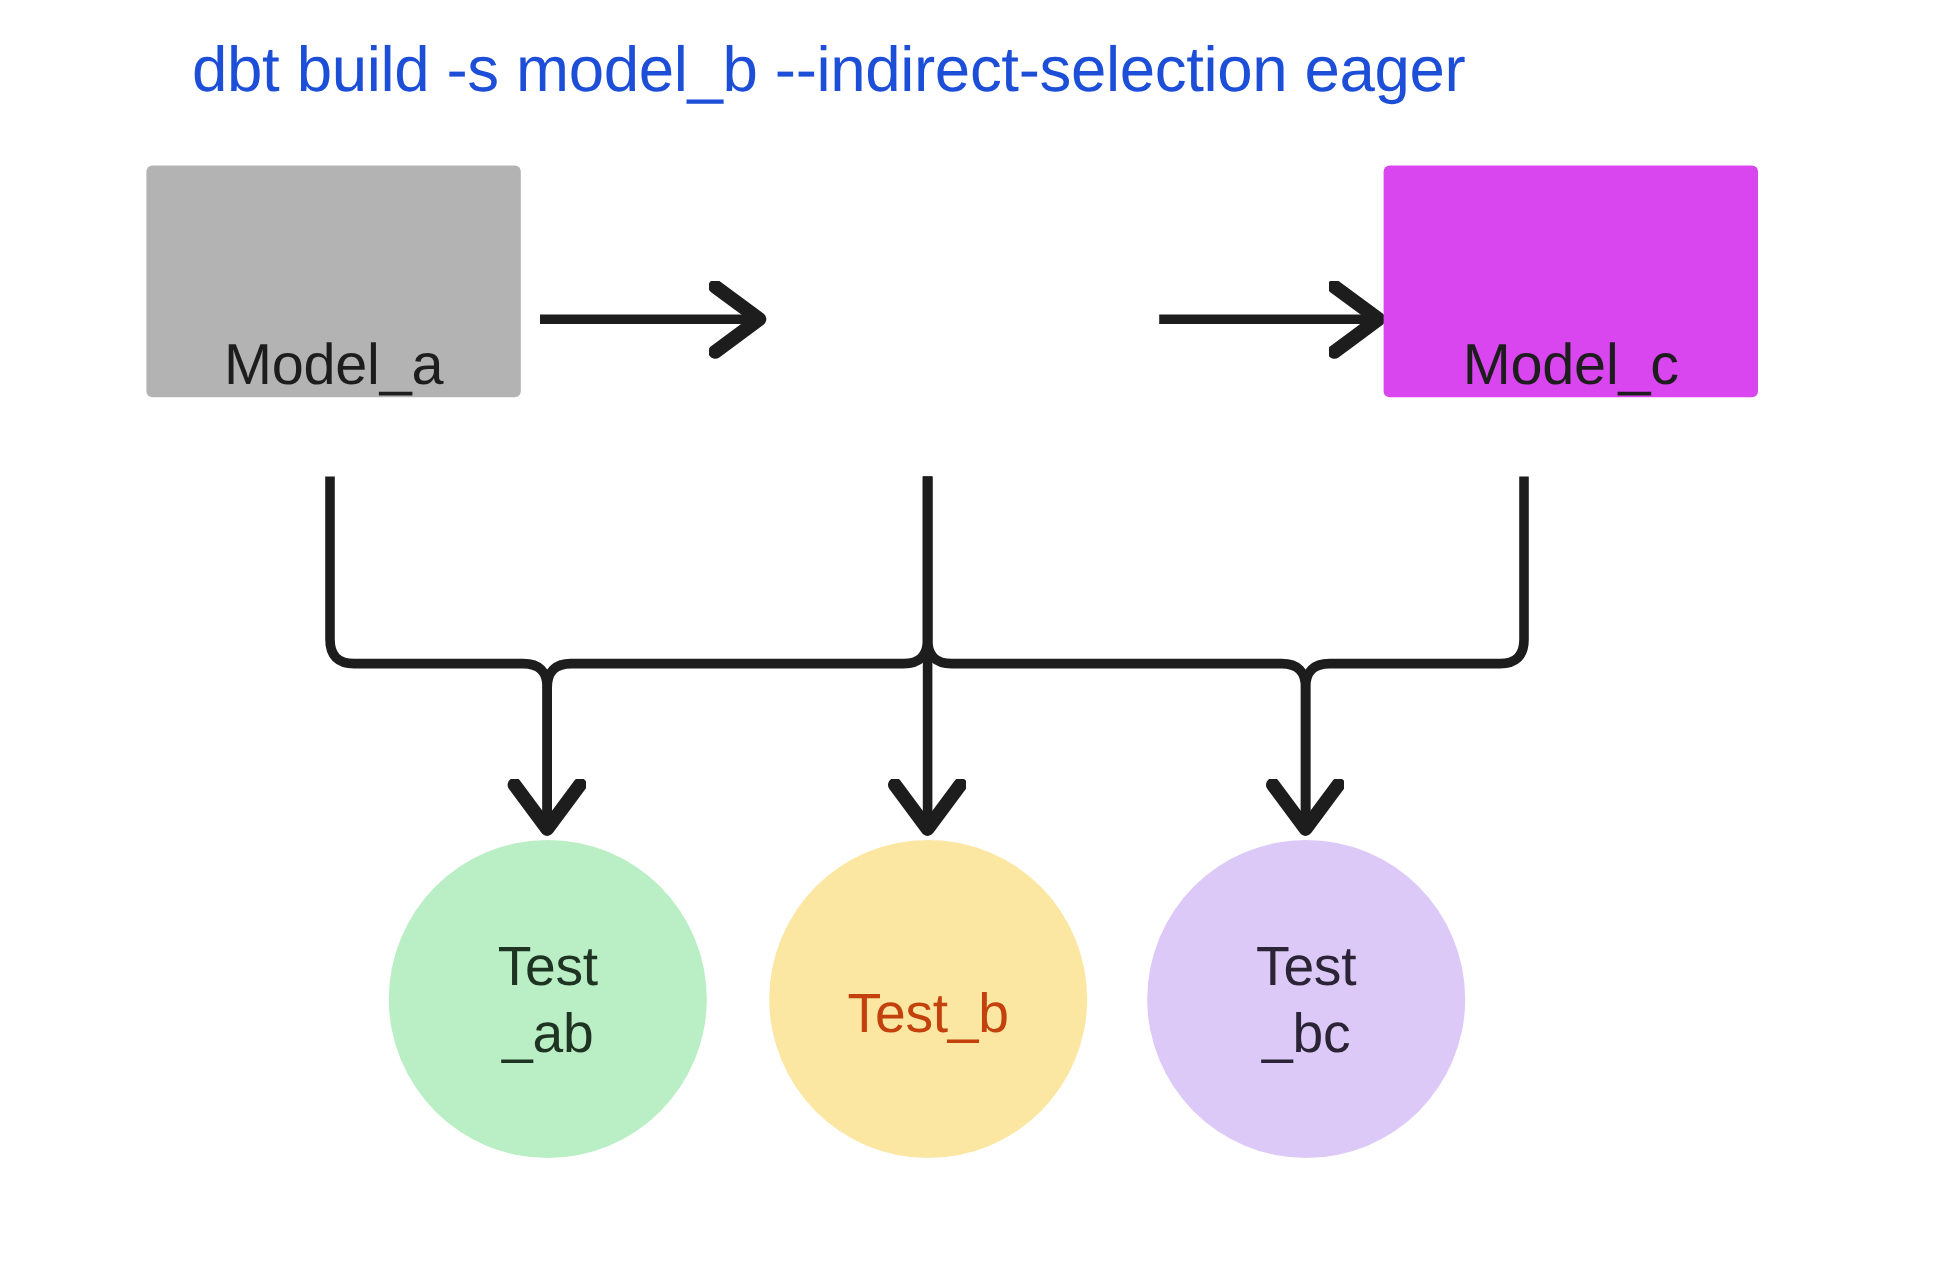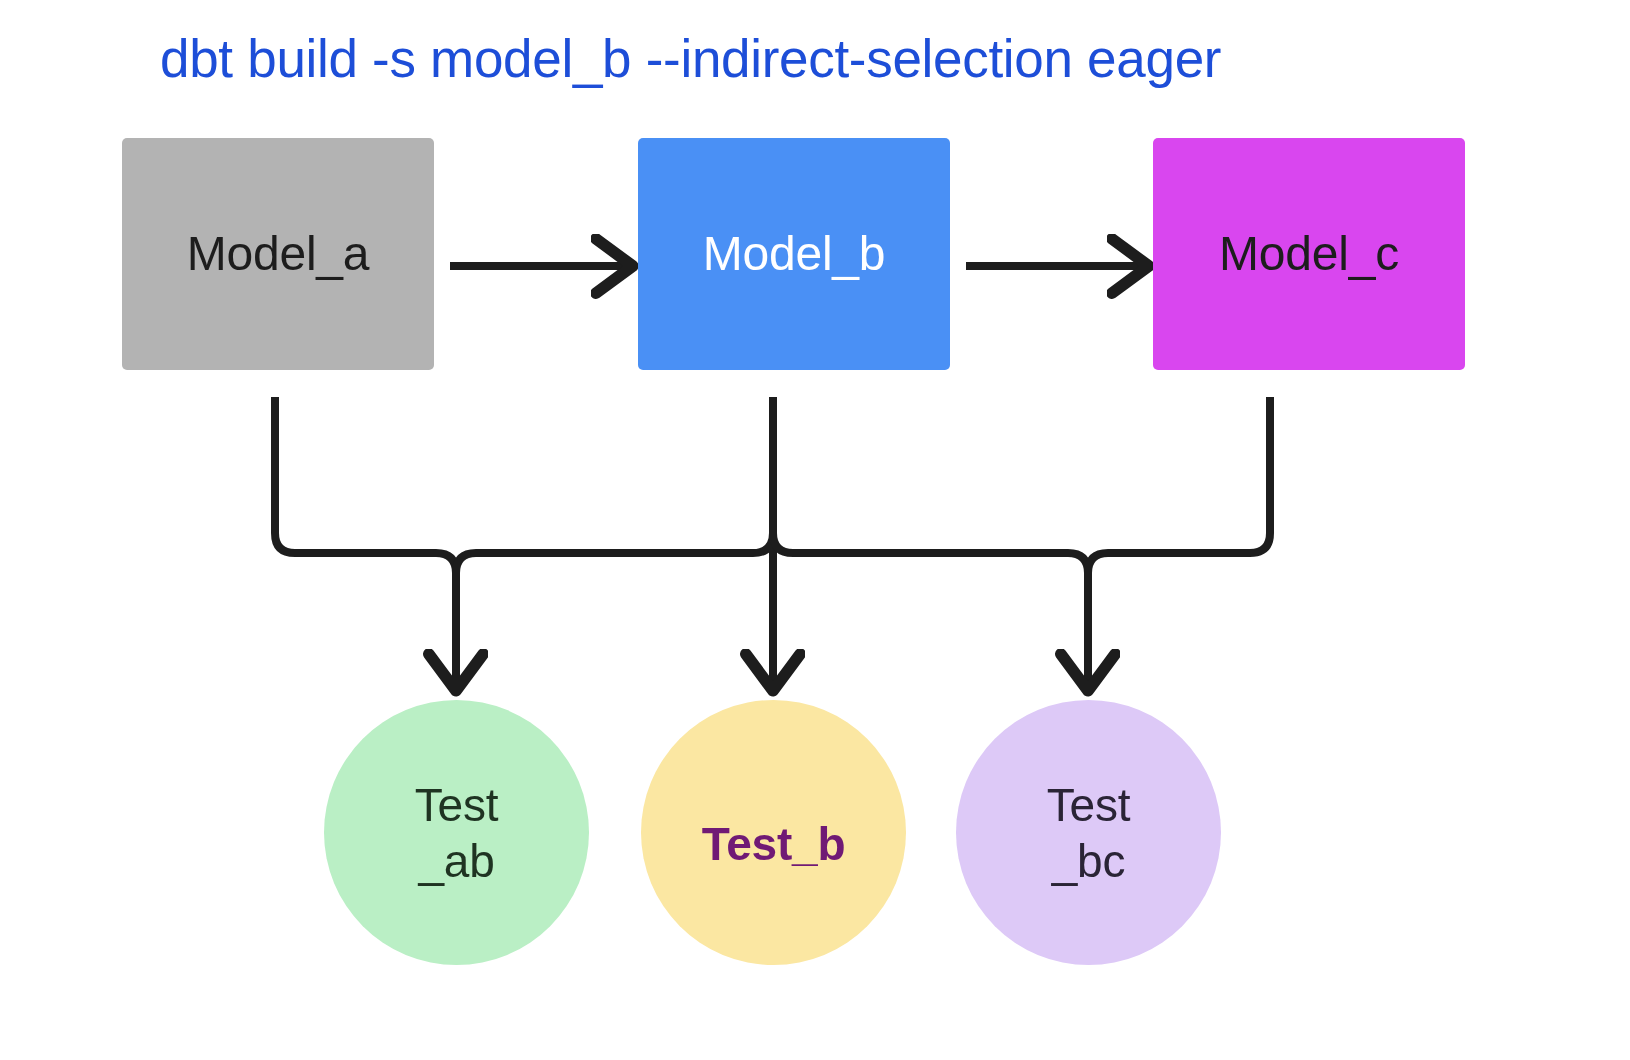--- a/index.html
+++ b/index.html
@@ -33,24 +33,24 @@
     top: 28px;
     font-size: 53px;
     line-height: 62px;
     color: #1d4ed8;
     letter-spacing: -0.3px;
     white-space: nowrap;
   }
   .model-box {
     position: absolute;
     width: 312px;
-    height: 232px;
+    height: 193px;
     border-radius: 5px;
     display: flex;
-    align-items: center;
+    align-items: flex-end;
     justify-content: center;
   }
   .model-box .box-label {
     font-size: 48px;
     line-height: 52px;
     letter-spacing: -0.2px;
   }
   .model-a { left: 122px; top: 138px; background: #b3b3b3; }
   .model-b { left: 638px; top: 138px; background: #4a90f5; }
   .model-c { left: 1153px; top: 138px; background: #d946ef; }
@@ -71,21 +71,21 @@
   .test-circle .circle-label {
     font-size: 46px;
     line-height: 56px;
     letter-spacing: -0.2px;
     white-space: pre-line;
   }
   .test-ab { left: 324px; top: 700px; background: #baefc5; }
   .test-b  { left: 641px; top: 700px; background: #fbe7a2; }
   .test-bc { left: 956px; top: 700px; background: #ddc9f7; }
   .test-ab .circle-label { color: #1f3322; }
-  .test-b  .circle-label { color: #701a75; line-height: 52px; padding-top: 22px; font-weight: bold; }
+  .test-b  .circle-label { color: #c2410c; line-height: 52px; padding-top: 22px; }
   .test-bc .circle-label { color: #2a2436; }
 </style>
 </head>
 <body>
 
 <div id="canvas">
 
   <div class="node-title">dbt build -s model_b --indirect-selection eager</div>
 
   <svg id="edges" viewBox="0 0 1630 1060" width="1630" height="1060" xmlns="http://www.w3.org/2000/svg">
@@ -110,23 +110,20 @@
       <path d="M773,397 L773,533 Q773,553 793,553 L1068,553 Q1088,553 1088,573 L1088,686"></path>
 
       <path d="M1270,397 L1270,533 Q1270,553 1250,553 L1108,553 Q1088,553 1088,573 L1088,686" marker-end="url(#arrowhead)"></path>
     </g>
   </svg>
 
   <div class="model-box model-a">
     <span class="box-label">Model_a</span>
   </div>
 
-  <div class="model-box model-b">
-    <span class="box-label">Model_b</span>
-  </div>
 
   <div class="model-box model-c">
     <span class="box-label">Model_c</span>
   </div>
 
   <div class="test-circle test-ab">
     <span class="circle-label">Test
 _ab</span>
   </div>
 

